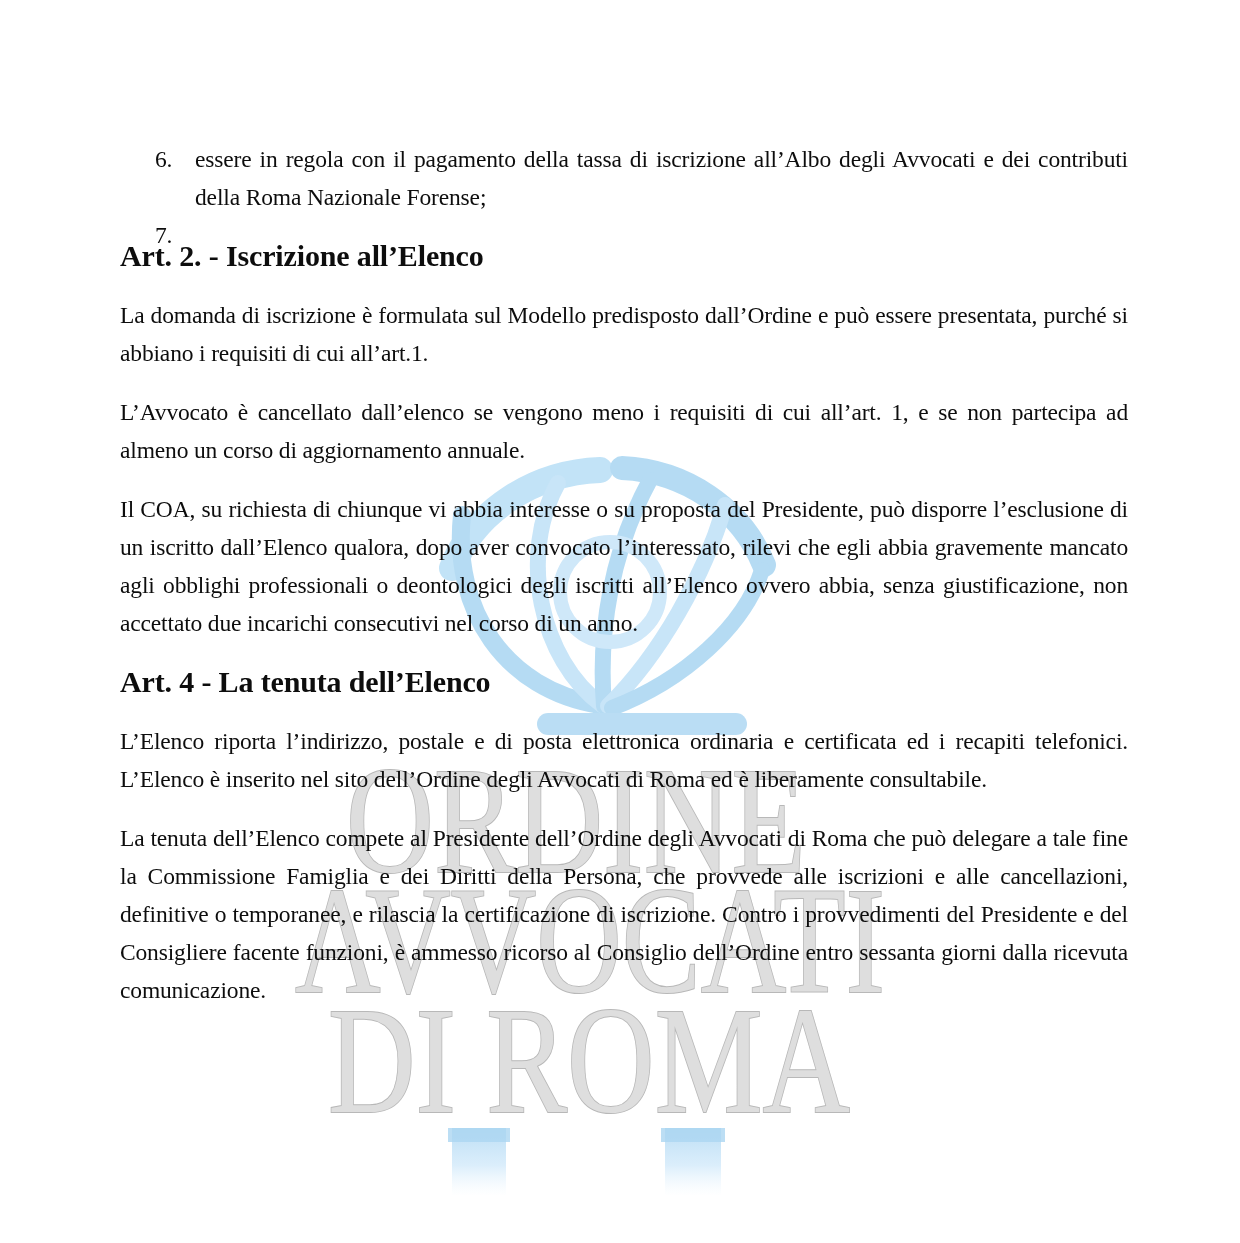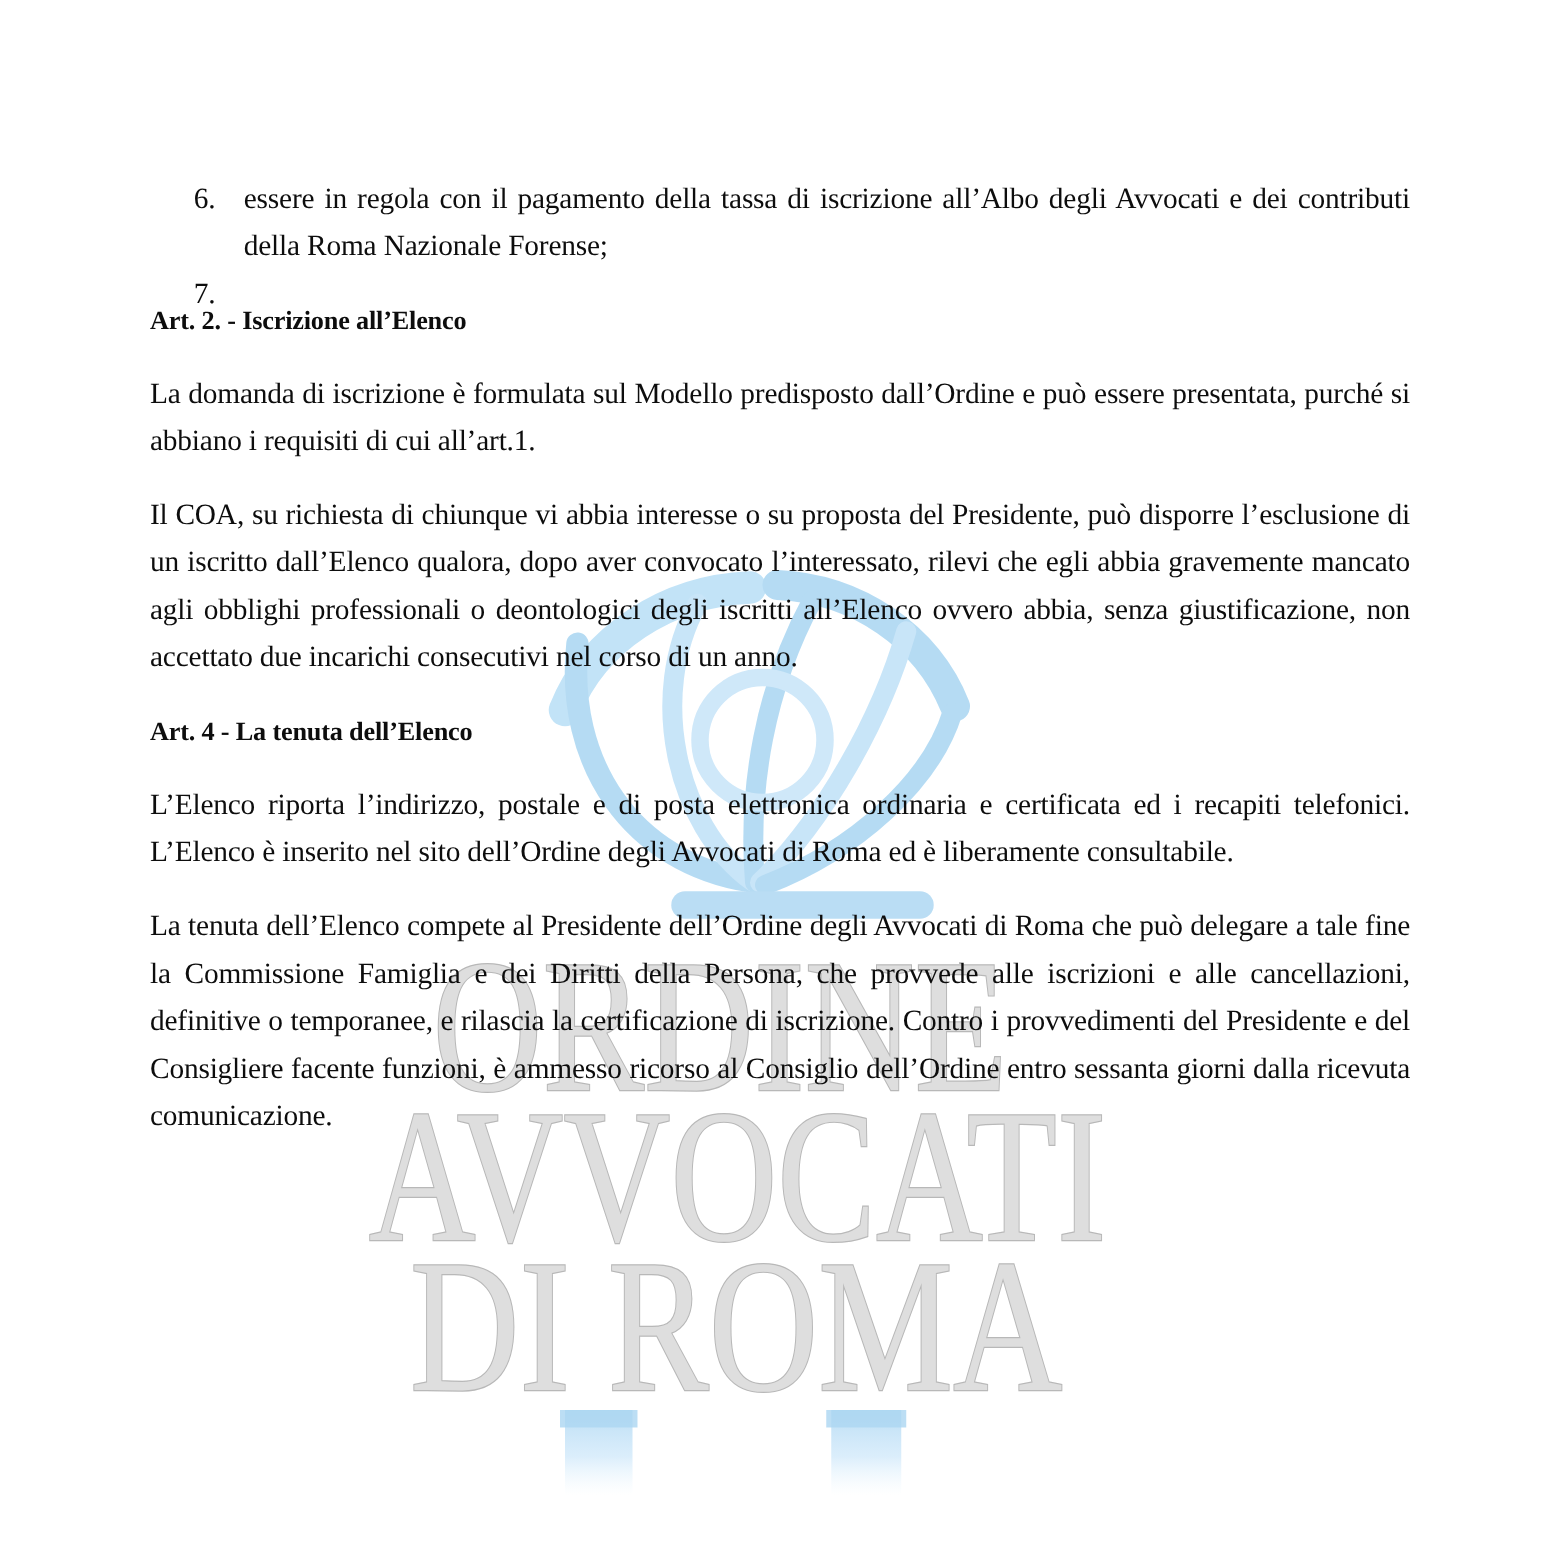--- a/index.html
+++ b/index.html
@@ -36,21 +36,21 @@
     font-size: 23.5px;
     line-height: 38px;
     letter-spacing: -0.15px;
     text-align: justify;
   }
   .content p, .content h2 {
     margin: 0 0 21px 0;
     padding: 0;
   }
   .content h2 {
-    font-size: 21px;
+    font-size: 30px;
     font-weight: bold;
     text-align: left;
   }
   ol.num-list {
     list-style: none;
     margin: 0 0 21px 0;
     padding: 0;
   }
   ol.num-list li {
     position: relative;
@@ -111,20 +111,21 @@
         <span class="li-text">essere in regola con il pagamento della tassa di iscrizione all’Albo degli Avvocati e dei contributi della Roma Nazionale Forense;</span>
       </li>
       <li class="list-item">
         <span class="num">7.</span>
       </li>
     </ol>
 
     <h2>Art. 2. - Iscrizione all’Elenco</h2>
     <p>La domanda di iscrizione è formulata sul Modello predisposto dall’Ordine e può essere presentata, purché si abbiano i requisiti di cui all’art.1.</p>
 
+    <p>L’Avvocato è cancellato dall’elenco se vengono meno i requisiti di cui all’art. 1, e se non partecipa ad almeno un corso di aggiornamento annuale.</p>
     <p>Il COA, su richiesta di chiunque vi abbia interesse o su proposta del Presidente, può disporre l’esclusione di un iscritto dall’Elenco qualora, dopo aver convocato l’interessato, rilevi che egli abbia gravemente mancato agli obblighi professionali o deontologici degli iscritti all’Elenco ovvero abbia, senza giustificazione, non accettato due incarichi consecutivi nel corso di un anno.</p>
 
     <h2>Art. 4 - La tenuta dell’Elenco</h2>
     <p>L’Elenco riporta l’indirizzo, postale e di posta elettronica ordinaria e certificata ed i recapiti telefonici. L’Elenco è inserito nel sito dell’Ordine degli Avvocati di Roma ed è liberamente consultabile.</p>
     <p>La tenuta dell’Elenco compete al Presidente dell’Ordine degli Avvocati di Roma che può delegare a tale fine la Commissione Famiglia e dei Diritti della Persona, che provvede alle iscrizioni e alle cancellazioni, definitive o temporanee, e rilascia la certificazione di iscrizione. Contro i provvedimenti del Presidente e del Consigliere facente funzioni, è ammesso ricorso al Consiglio dell’Ordine entro sessanta giorni dalla ricevuta comunicazione.</p>
 
   </div>
 </div>
 
 </body></html>

